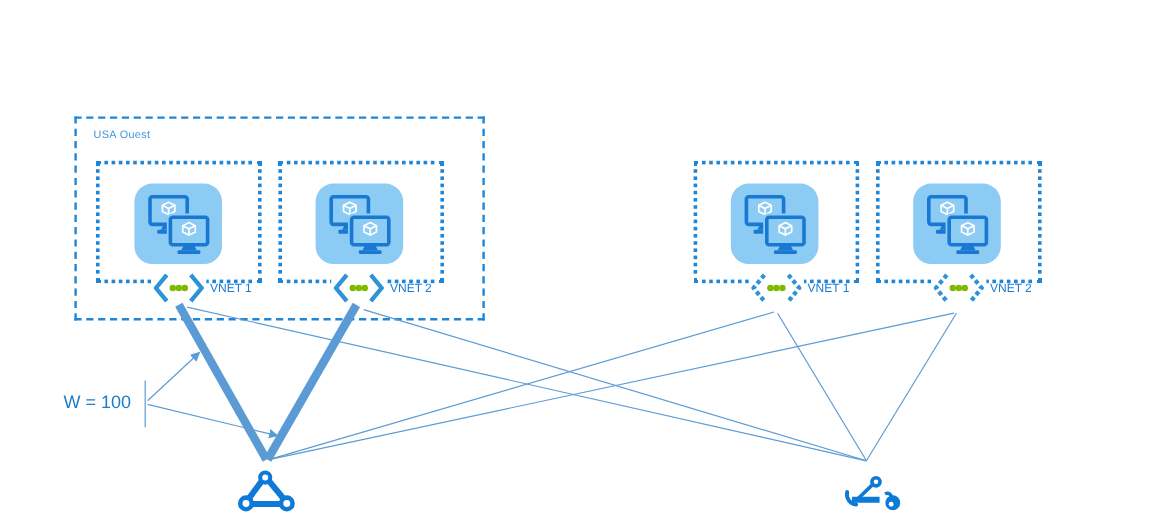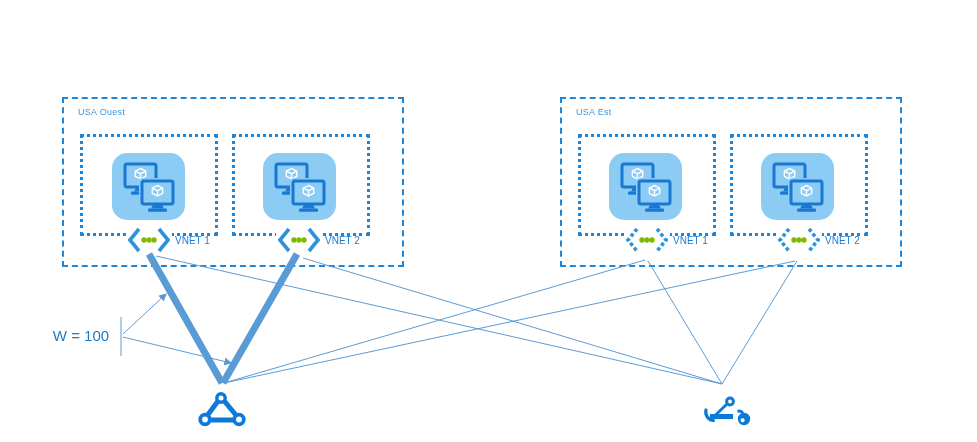--- a/index.html
+++ b/index.html
@@ -27,23 +27,20 @@
 </style>
 </head>
 <body>
 
 <div class="canvas">
 
   <div class="region" style="left:62px;top:74px;width:342px;height:170px;">
     <div class="region-label">USA Ouest</div>
   </div>
 
-  <div class="region" style="left:560px;top:74px;width:342px;height:170px;">
-    <div class="region-label">USA Est</div>
-  </div>
 
   <div class="vnet-box" style="left:80px;top:111px;width:138px;height:102px;"></div>
   <div class="vnet-box" style="left:232px;top:111px;width:138px;height:102px;"></div>
   <div class="vnet-box" style="left:578px;top:111px;width:138px;height:102px;"></div>
   <div class="vnet-box" style="left:730px;top:111px;width:138px;height:102px;"></div>
 
   <div class="vm-tile" style="left:112px;top:130px;">
     <svg viewBox="0 0 73 67" width="73" height="67">
       <g>
         <rect x="13" y="11" width="31" height="23" rx="2" fill="#8CCBF4" stroke="#1878D2" stroke-width="3"></rect>

